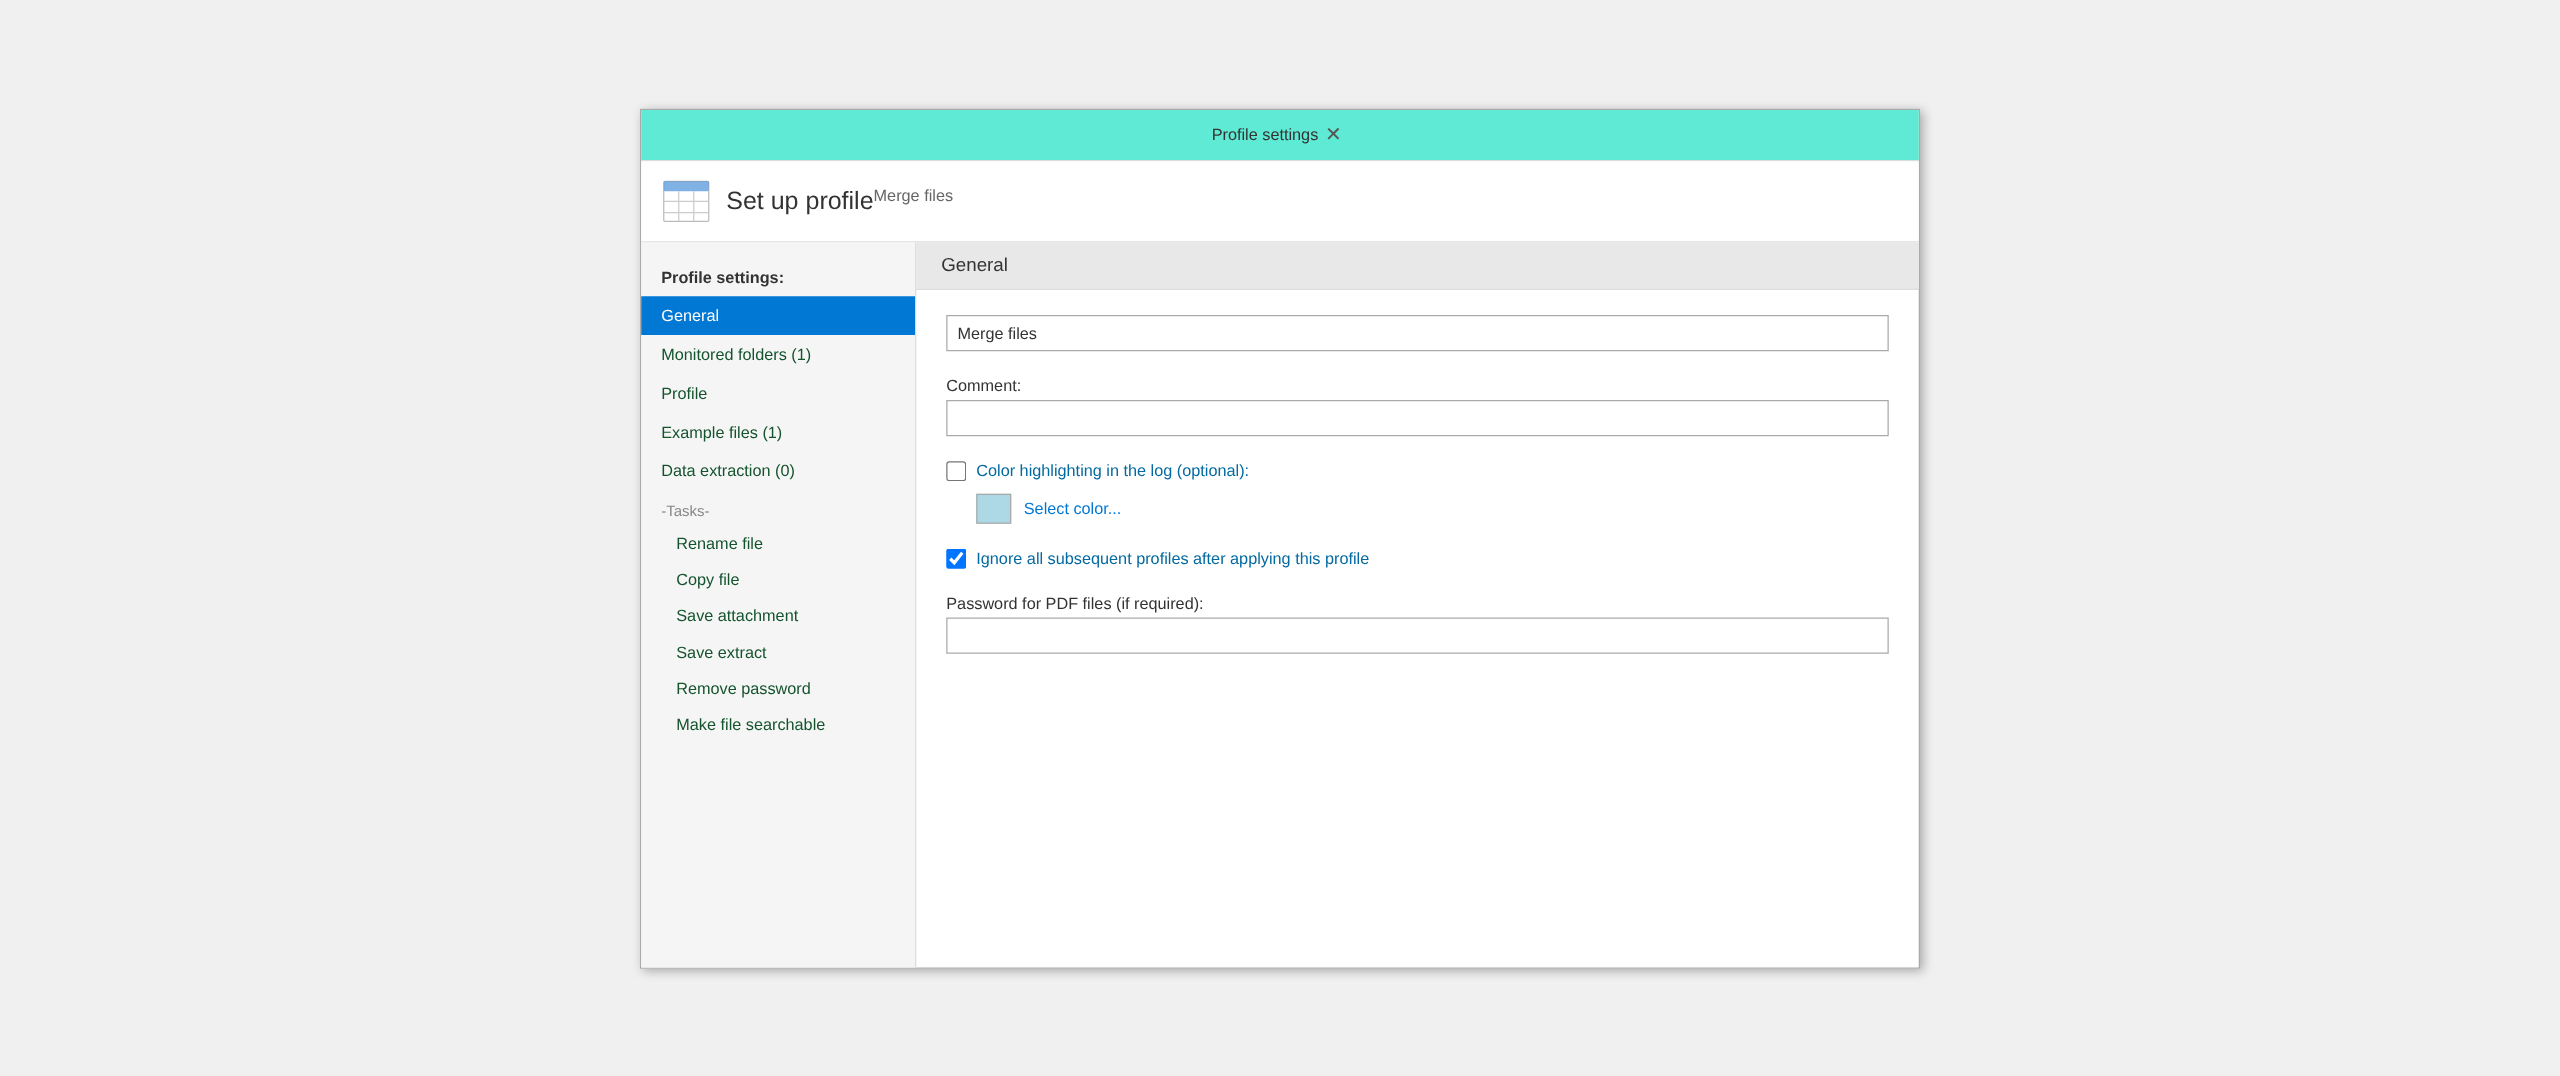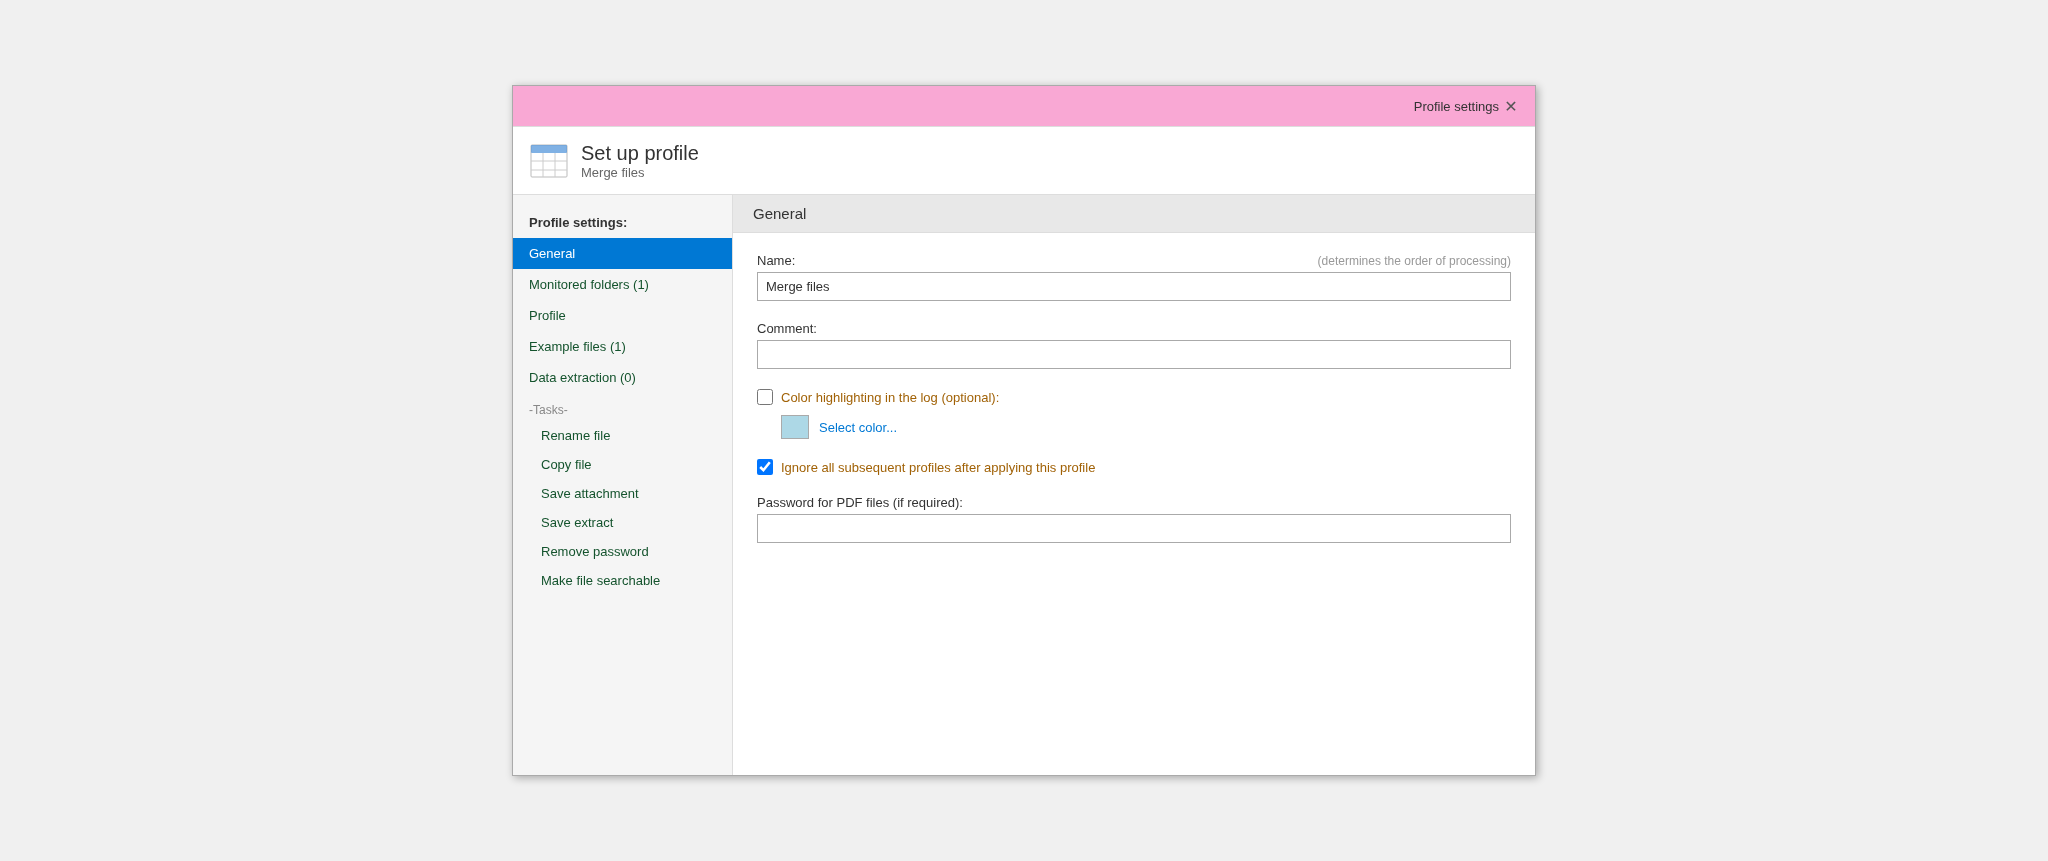--- a/index.html
+++ b/index.html
@@ -22,23 +22,23 @@
       background: #ffffff;
       border: 1px solid #aaa;
       box-shadow: 2px 2px 8px rgba(0,0,0,0.3);
       display: flex;
       flex-direction: column;
     }
 
     .title-bar {
       display: flex;
       align-items: center;
-      justify-content: flex-end;
+      justify-content: center;
       padding: 8px 12px;
-      background: #f9a8d4;
+      background: #5eead4;
       border-bottom: 1px solid #ddd;
       min-height: 36px;
     }
 
     .title-bar-text {
       font-size: 13px;
       color: #333;
       font-weight: 400;
     }
 
@@ -66,21 +66,21 @@
 
     .header-icon {
       width: 40px;
       height: 36px;
       margin-right: 12px;
       flex-shrink: 0;
     }
 
     .header-text {
       display: flex;
-      flex-direction: column;
+      flex-direction: row;
     }
 
     .header-title {
       font-size: 20px;
       font-weight: 300;
       color: #333;
       line-height: 1.2;
     }
 
     .header-subtitle {
@@ -206,21 +206,21 @@
 
     .checkbox-row input[type="checkbox"] {
       margin-right: 8px;
       width: 16px;
       height: 16px;
       cursor: pointer;
     }
 
     .checkbox-label {
       font-size: 13px;
-      color: #a16207;
+      color: #0369a1;
     }
 
     .color-row {
       display: flex;
       align-items: center;
       margin-left: 24px;
       margin-top: 8px;
     }
 
     .color-swatch {
@@ -291,24 +291,20 @@
       <button class="sidebar-task-item">Remove password</button>
       <button class="sidebar-task-item">Make file searchable</button>
     </div>
 
     <div class="main-panel">
       <div class="panel-header">General</div>
 
       <div class="panel-content">
 
         <div class="form-row">
-          <div class="form-label-row">
-            <label class="form-label">Name:</label>
-            <span class="form-label-hint">(determines the order of processing)</span>
-          </div>
           <input class="form-input" type="text" value="Merge files" style="">
         </div>
 
         <div class="form-row">
           <div class="form-label-row">
             <label class="form-label">Comment:</label>
           </div>
           <input class="form-input" type="text" style="">
         </div>
 

